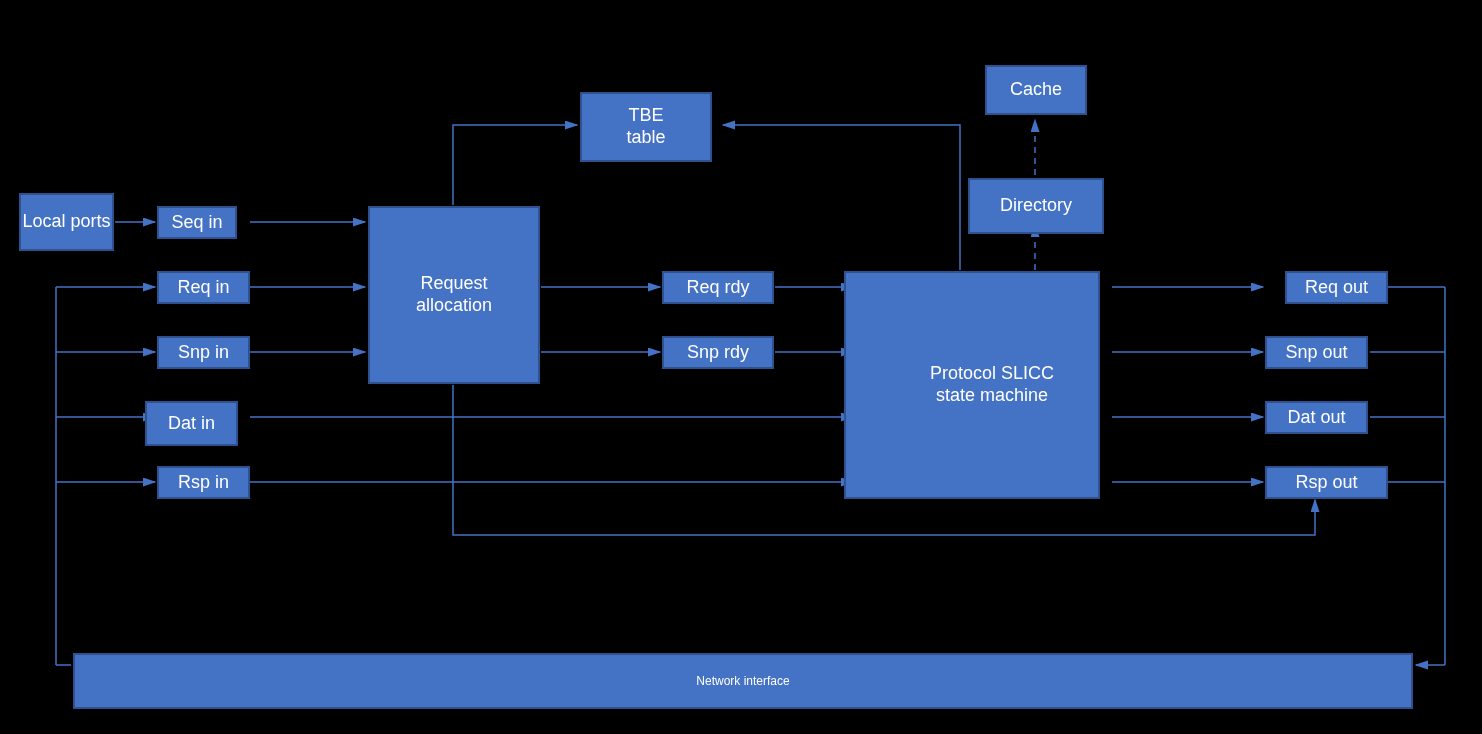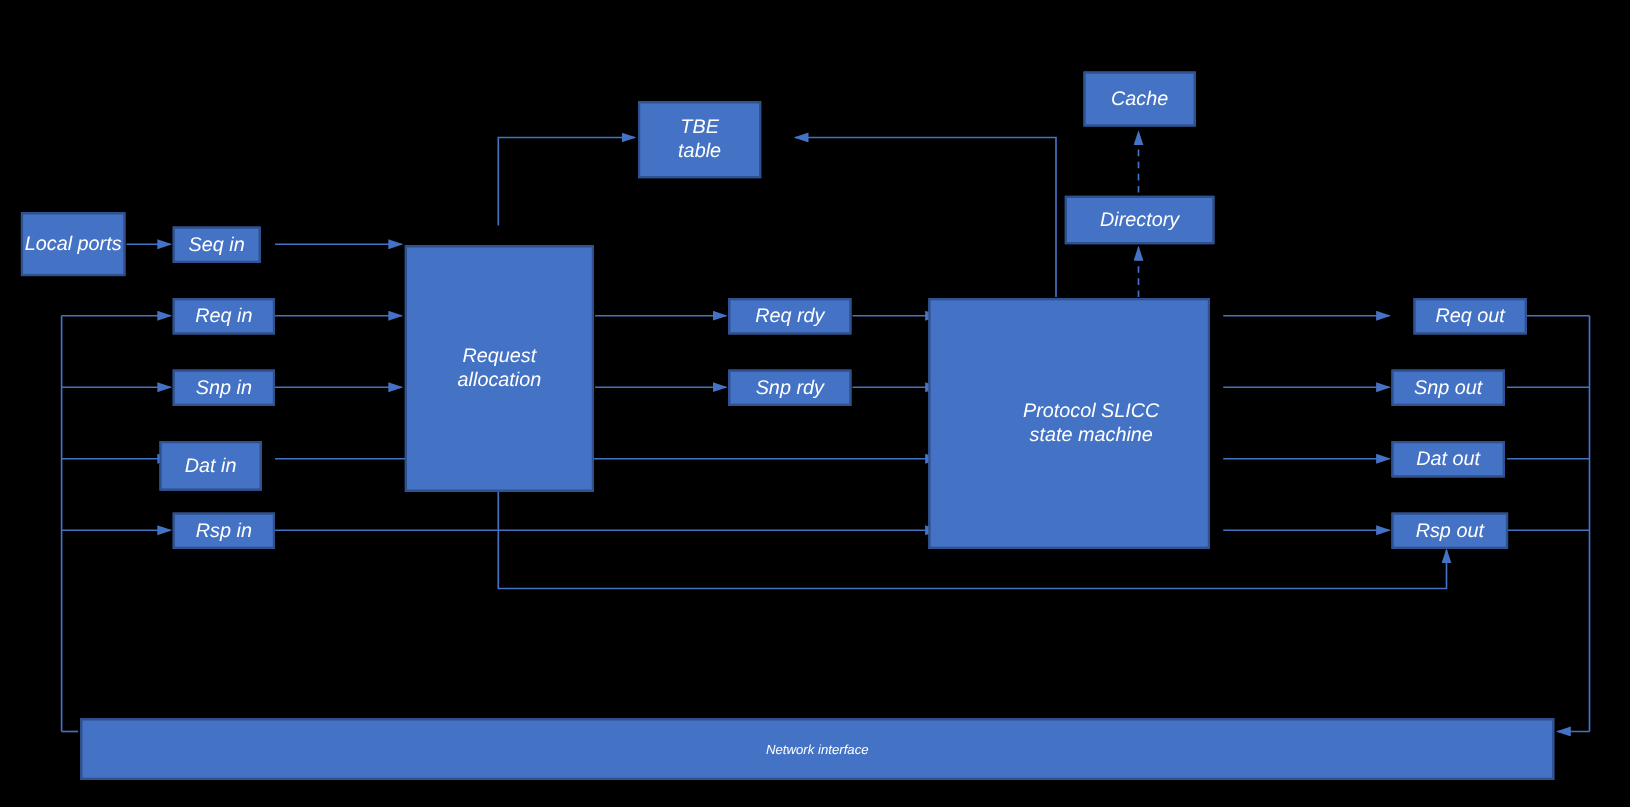--- a/index.html
+++ b/index.html
@@ -16,21 +16,20 @@
     background: #4472C4;
     border: 2px solid #2F528F;
     color: #ffffff;
     display: flex;
     align-items: center;
     justify-content: center;
     text-align: center;
     font-size: 18px;
     line-height: 1.2;
     box-sizing: border-box;
-    font-style: italic;
   }
   svg {
     position: absolute;
     top: 0;
     left: 0;
     width: 1482px;
     height: 734px;
     pointer-events: none;
   }
   .seg {
@@ -120,51 +119,51 @@
 <div class="box" style="left:157px; top:336px; width:93px; height:33px;">
     <span>Snp in</span>
   </div>
 <div class="box" style="left:145px; top:401px; width:93px; height:45px;">
     <span>Dat in</span>
   </div>
 <div class="box" style="left:157px; top:466px; width:93px; height:33px;">
     <span>Rsp in</span>
   </div>
 
-<div class="box" style="left:580px; top:92px; width:112px; height:70px; white-space:pre-line;"><span>TBE
+<div class="box" style="left:580px; top:92px; width:132px; height:70px; white-space:pre-line;"><span>TBE
 table</span></div>
 
-<div class="box" style="left:368px; top:206px; width:172px; height:224px; white-space:pre-line;margin-top:17px;"><span>Request
+<div class="box" style="left:368px; top:206px; width:172px; height:178px; white-space:pre-line;"><span>Request
 allocation</span></div>
 
 <div class="box" style="left:662px; top:271px; width:112px; height:33px;">
     <span>Req rdy</span>
   </div>
 <div class="box" style="left:662px; top:336px; width:112px; height:33px;">
     <span>Snp rdy</span>
   </div>
 
 <div class="box" style="left:985px; top:65px; width:102px; height:50px;">
     <span>Cache</span>
   </div>
-<div class="box" style="left:968px; top:178px; width:136px; height:44px;align-items:center;">
+<div class="box" style="left:968px; top:178px; width:136px; height:56px;align-items:center;">
     <span>Directory</span>
   </div>
 
 <div class="box" style="left:844px; top:271px; width:256px; height:228px; white-space:pre-line;padding-left:40px;"><span>Protocol SLICC
 state machine</span></div>
 
 <div class="box" style="left:1265px; top:271px; width:103px; height:33px;margin-left:20px;">
     <span>Req out</span>
   </div>
 <div class="box" style="left:1265px; top:336px; width:103px; height:33px;">
     <span>Snp out</span>
   </div>
 <div class="box" style="left:1265px; top:401px; width:103px; height:33px;text-align:right;">
     <span>Dat out</span>
   </div>
-<div class="box" style="left:1265px; top:466px; width:106px; height:33px;justify-content:center;">
+<div class="box" style="left:1265px; top:466px; width:123px; height:33px;justify-content:center;">
     <span>Rsp out</span>
   </div>
 
 <div class="box" style="left:73px; top:653px; width:1340px; height:56px; font-size:12px;">
     <span>Network interface</span>
   </div>
 
 </body></html>

